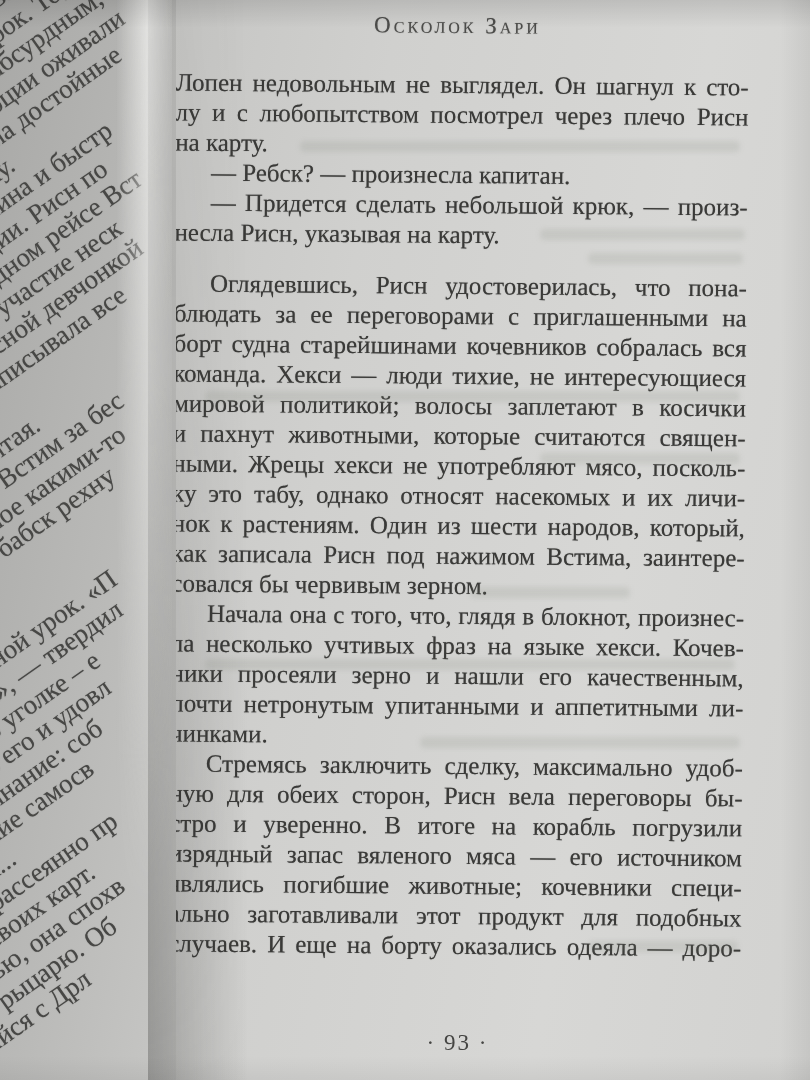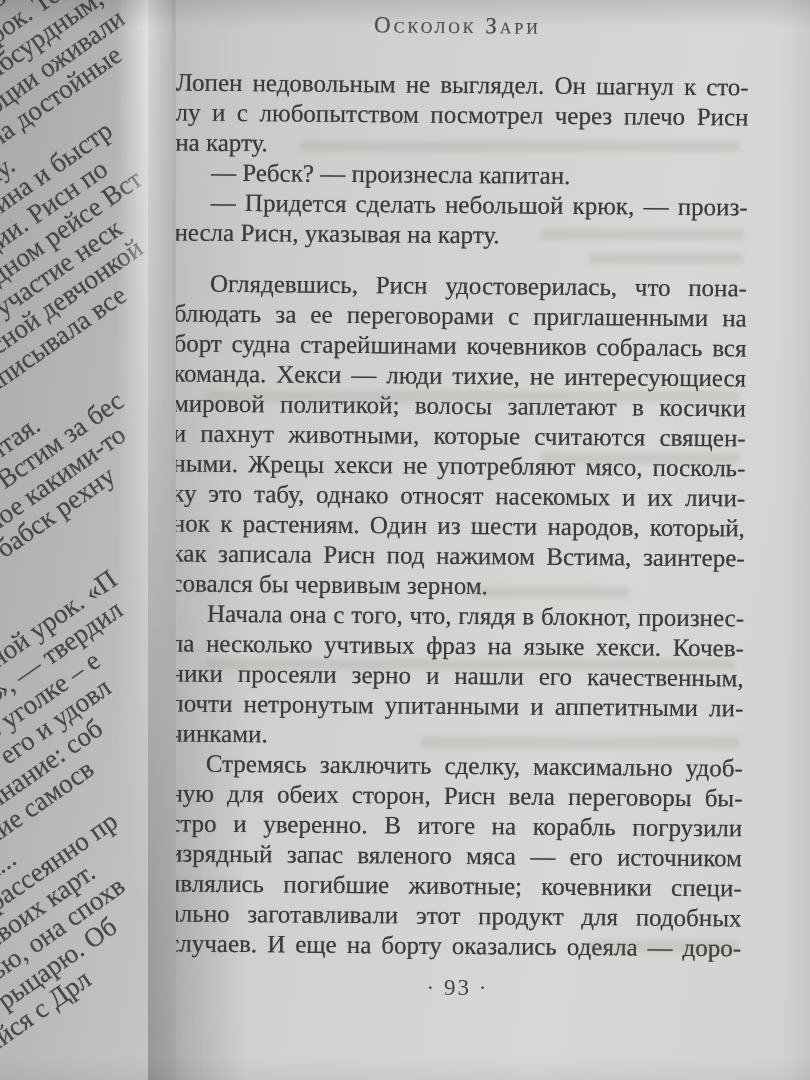--- a/index.html
+++ b/index.html
@@ -40,21 +40,21 @@
   .text-block{
     position:absolute;left:172px;top:70px;width:573px;
     font-size:25px;line-height:30px;color:#3a3a38;
     transform:rotate(0.5deg);text-shadow:0 0 0.8px rgba(60,60,58,0.65);}
   .para{margin:0;}
   .para.brk{margin-top:21px;}
   .line{text-align:justify;text-align-last:justify;}
   .line.last{text-align-last:left;}
   .line.ind{text-indent:36px;}
   .page-number{
-    position:absolute;left:170px;top:975px;width:575px;text-align:center;
+    position:absolute;left:170px;top:1030px;width:575px;text-align:center;
     font-size:23px;color:#454543;letter-spacing:2px;}
 
   
   .ghost{position:absolute;height:11px;border-radius:5px;
     background:rgba(123,130,116,0.15);filter:blur(2.5px);}
   .g1{top:141px;left:300px;width:440px;}
   .g2{top:229px;left:540px;width:205px;}
   .g3{top:253px;left:588px;width:155px;}
   .g4{top:391px;left:205px;width:535px;}
   .g5{top:453px;left:540px;width:200px;}

